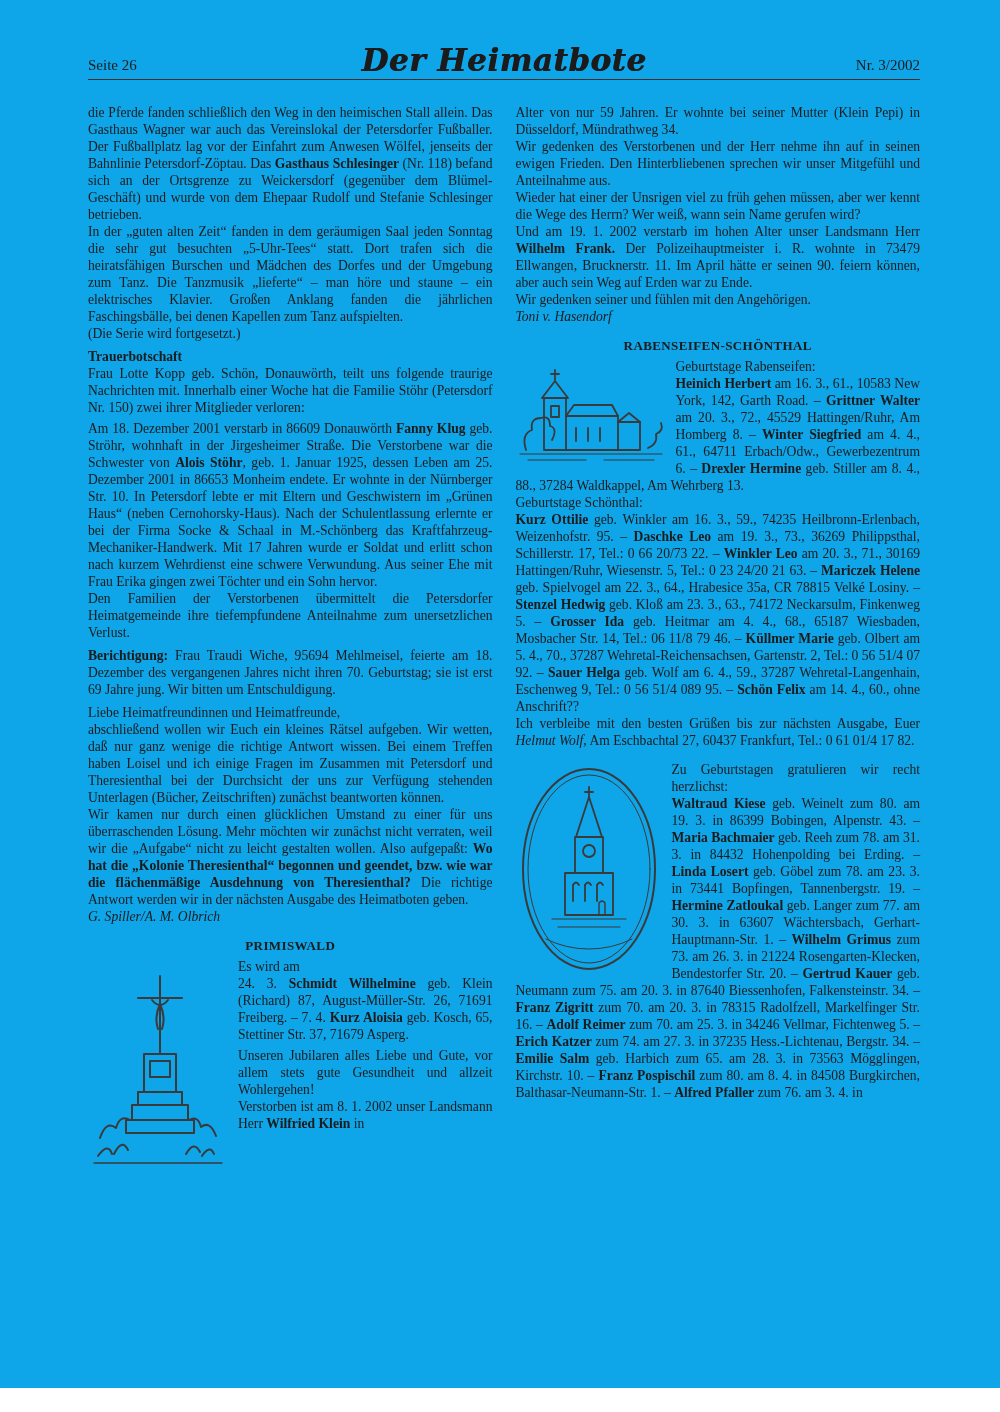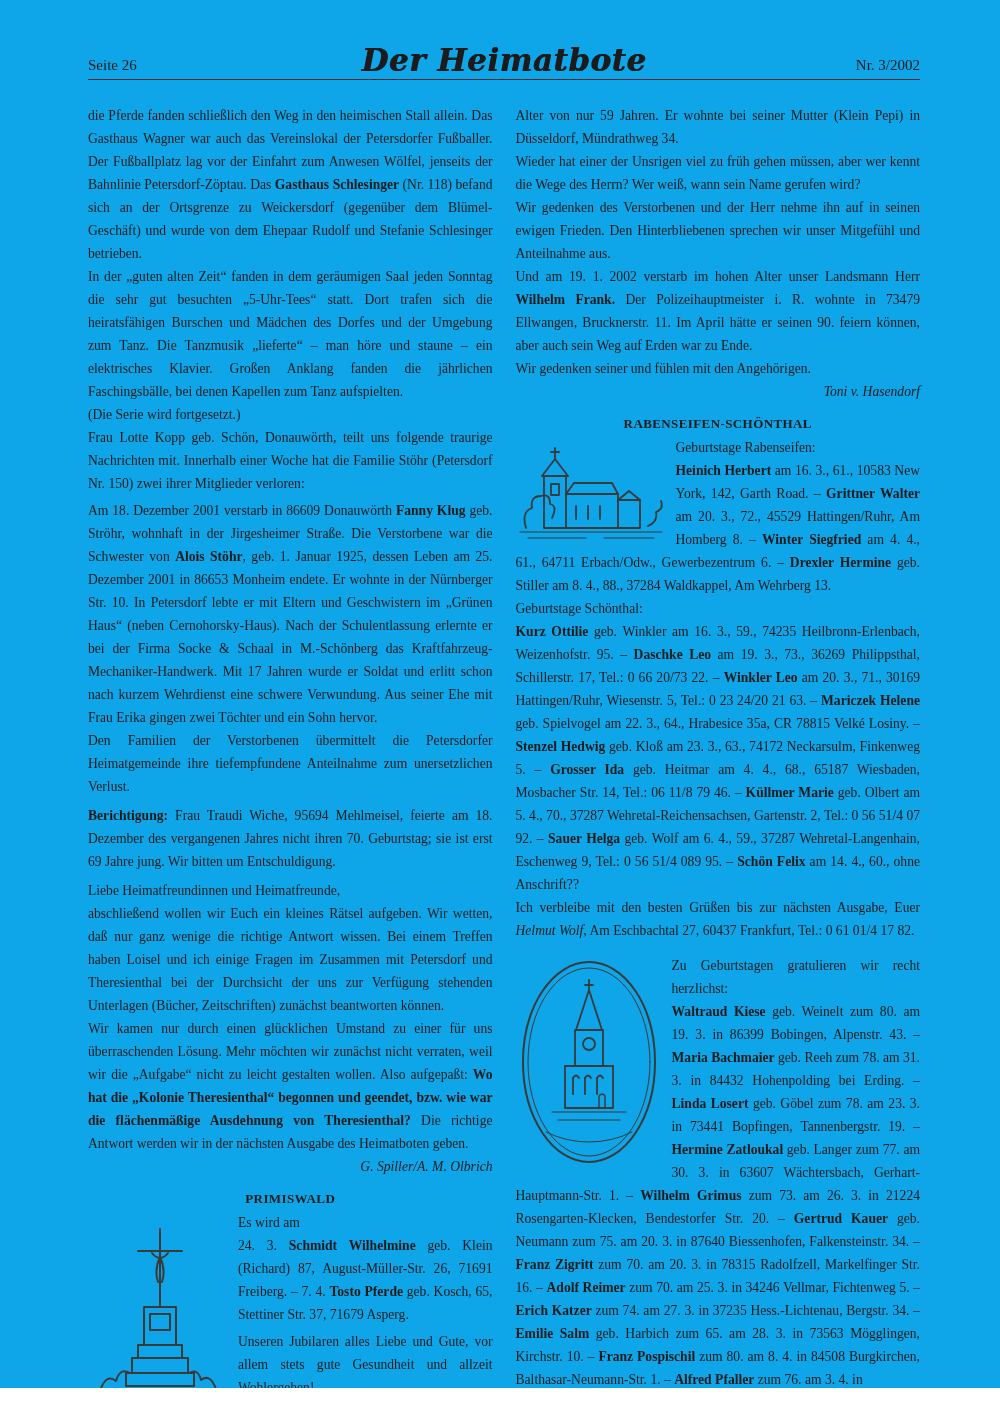--- a/index.html
+++ b/index.html
@@ -15,26 +15,26 @@
   }
   .pg-num{font-size:15px;justify-self:start;}
   .issue{font-size:15px;justify-self:end;}
   .masthead{
     font-family:"DejaVu Serif", serif;font-weight:bold;font-style:italic;
     font-size:31px;line-height:30px;letter-spacing:.5px;
     text-shadow:.6px 0 0 currentColor;transform:scaleY(1.05);
   }
   .columns{display:flex;gap:23px;margin-top:24px;}
   .col{flex:1;min-width:0;}
-  p{margin:0;font-size:13.6px;line-height:23px;text-align:justify;
+  p{margin:0;font-size:13.6px;line-height:17px;text-align:justify;
     hyphens:auto;-webkit-hyphens:auto;}
   .b{font-weight:bold;}
   .i{font-style:italic;}
   .subhead{font-weight:bold;text-align:left;}
-  .sig{text-align:right;font-style:italic;}
+  .sig{text-align:left;font-style:italic;}
   .section-title{
     font-weight:bold;font-size:13px;line-height:18px;text-align:center;
     letter-spacing:.4px;margin:0 0 3px 0;
   }
   .mt4{margin-top:4px;} .mt6{margin-top:6px;} .mt14{margin-top:14px;}
   .section{margin-top:12px;}
   .section::after{content:"";display:block;clear:both;}
   .fig-left{float:left;margin:2px 10px 2px 0;}
   .sketch{display:block;}
   .sketch *{vector-effect:non-scaling-stroke;}
@@ -50,20 +50,21 @@
     <div class="issue">Nr. 3/2002</div>
   </header>
 
   <div class="columns">
 
     <div class="col">
       <p><span>die Pferde fanden schließlich den Weg in den heimischen Stall allein. Das Gasthaus Wagner war auch das Vereinslokal der Petersdorfer Fußballer. Der Fußballplatz lag vor der Einfahrt zum Anwesen Wölfel, jenseits der Bahnlinie Petersdorf-Zöptau. Das </span><span class="b">Gasthaus Schlesinger</span><span> (Nr. 118) befand sich an der Ortsgrenze zu Weickersdorf (gegenüber dem Blümel-Geschäft) und wurde von dem Ehepaar Rudolf und Stefanie Schlesinger betrieben.</span></p>
       <p><span>In der „guten alten Zeit“ fanden in dem geräumigen Saal jeden Sonntag die sehr gut besuchten „5-Uhr-Tees“ statt. Dort trafen sich die heiratsfähigen Burschen und Mädchen des Dorfes und der Umgebung zum Tanz. Die Tanzmusik „lieferte“ – man höre und staune – ein elektrisches Klavier. Großen Anklang fanden die jährlichen Faschingsbälle, bei denen Kapellen zum Tanz aufspielten.</span></p>
       <p><span>(Die Serie wird fortgesetzt.)</span></p>
 
+      <p class="subhead mt6">Trauerbotschaft</p>
       <p><span>Frau Lotte Kopp geb. Schön, Donauwörth, teilt uns folgende traurige Nachrichten mit. Innerhalb einer Woche hat die Familie Stöhr (Petersdorf Nr. 150) zwei ihrer Mitglieder verloren:</span></p>
       <p class="mt4"><span>Am 18. Dezember 2001 verstarb in 86609 Donauwörth </span><span class="b">Fanny Klug</span><span> geb. Ströhr, wohnhaft in der Jirgesheimer Straße. Die Verstorbene war die Schwester von </span><span class="b">Alois Stöhr</span><span>, geb. 1. Januar 1925, dessen Leben am 25. Dezember 2001 in 86653 Monheim endete. Er wohnte in der Nürnberger Str. 10. In Petersdorf lebte er mit Eltern und Geschwistern im „Grünen Haus“ (neben Cernohorsky-Haus). Nach der Schulentlassung erlernte er bei der Firma Socke &amp; Schaal in M.-Schönberg das Kraftfahrzeug-Mechaniker-Handwerk. Mit 17 Jahren wurde er Soldat und erlitt schon nach kurzem Wehrdienst eine schwere Verwundung. Aus seiner Ehe mit Frau Erika gingen zwei Töchter und ein Sohn hervor.</span></p>
       <p><span>Den Familien der Verstorbenen übermittelt die Petersdorfer Heimatgemeinde ihre tiefempfundene Anteilnahme zum unersetzlichen Verlust.</span></p>
 
       <p class="mt6"><span class="b">Berichtigung:</span><span> Frau Traudi Wiche, 95694 Mehlmeisel, feierte am 18. Dezember des vergangenen Jahres nicht ihren 70. Geburtstag; sie ist erst 69 Jahre jung. Wir bitten um Entschuldigung.</span></p>
 
       <p class="mt6"><span>Liebe Heimatfreundinnen und Heimatfreunde,</span></p>
       <p><span>abschließend wollen wir Euch ein kleines Rätsel aufgeben. Wir wetten, daß nur ganz wenige die richtige Antwort wissen. Bei einem Treffen haben Loisel und ich einige Fragen im Zusammen mit Petersdorf und Theresienthal bei der Durchsicht der uns zur Verfügung stehenden Unterlagen (Bücher, Zeitschriften) zunächst beantworten können.</span></p>
       <p><span>Wir kamen nur durch einen glücklichen Umstand zu einer für uns überraschenden Lösung. Mehr möchten wir zunächst nicht verraten, weil wir die „Aufgabe“ nicht zu leicht gestalten wollen. Also aufgepaßt: </span><span class="b">Wo hat die „Kolonie Theresienthal“ begonnen und geendet, bzw. wie war die flächenmäßige Ausdehnung von Theresienthal?</span><span> Die richtige Antwort werden wir in der nächsten Ausgabe des Heimatboten geben.</span></p>
       <p class="sig">G. Spiller/A. M. Olbrich</p>
@@ -81,30 +82,30 @@
             <rect x="50" y="132" width="44" height="13"></rect>
             <rect x="44" y="145" width="56" height="15"></rect>
             <rect x="38" y="160" width="68" height="13"></rect>
             <path d="M12 178 q6 -18 16 -10 q4 -14 14 -8"></path>
             <path d="M128 176 q-6 -16 -15 -9 q-3 -12 -12 -7"></path>
             <path d="M10 196 q10 -14 14 -2 M26 194 q8 -16 14 -4 M98 194 q8 -14 14 -2 M114 196 q8 -12 12 -2"></path>
             <path d="M6 203 h128" stroke-width="1.4"></path>
           </g>
         </svg>
         <p><span>Es wird am</span></p>
-        <p><span>24. 3. </span><span class="b">Schmidt Wilhelmine</span><span> geb. Klein (Richard) 87, August-Müller-Str. 26, 71691 Freiberg. – 7. 4. </span><span class="b">Tosto Pferde</span><span> geb. Kosch, 65, Stettiner Str. 37, 71679 Asperg.</span></p>
+        <p><span>24. 3. </span><span class="b">Schmidt Wilhelmine</span><span> geb. Klein (Richard) 87, August-Müller-Str. 26, 71691 Freiberg. – 7. 4. </span><span class="b">Kurz Aloisia</span><span> geb. Kosch, 65, Stettiner Str. 37, 71679 Asperg.</span></p>
         <p class="mt4"><span>Unseren Jubilaren alles Liebe und Gute, vor allem stets gute Gesundheit und allzeit Wohlergehen!</span></p>
         <p><span>Verstorben ist am 8. 1. 2002 unser Landsmann Herr </span><span class="b">Wilfried Klein</span><span> in</span></p>
       </div>
     </div>
 
     <div class="col">
       <p><span>Alter von nur 59 Jahren. Er wohnte bei seiner Mutter (Klein Pepi) in Düsseldorf, Mündrathweg 34.</span></p>
+      <p><span>Wir gedenken des Verstorbenen und der Herr nehme ihn auf in seinen ewigen Frieden. Den Hinterbliebenen sprechen wir unser Mitgefühl und Anteilnahme aus.</span></p>
       <p><span>Wieder hat einer der Unsrigen viel zu früh gehen müssen, aber wer kennt die Wege des Herrn? Wer weiß, wann sein Name gerufen wird?</span></p>
-      <p><span>Wir gedenken des Verstorbenen und der Herr nehme ihn auf in seinen ewigen Frieden. Den Hinterbliebenen sprechen wir unser Mitgefühl und Anteilnahme aus.</span></p>
       <p><span>Und am 19. 1. 2002 verstarb im hohen Alter unser Landsmann Herr </span><span class="b">Wilhelm Frank.</span><span> Der Polizeihauptmeister i. R. wohnte in 73479 Ellwangen, Brucknerstr. 11. Im April hätte er seinen 90. feiern können, aber auch sein Weg auf Erden war zu Ende.</span></p>
       <p><span>Wir gedenken seiner und fühlen mit den Angehörigen.</span></p>
       <p class="sig">Toni v. Hasendorf</p>
 
       <div class="section">
         <h3 class="section-title">RABENSEIFEN-SCHÖNTHAL</h3>
         <svg class="sketch fig-left" width="150" height="110" viewBox="0 0 150 110" aria-hidden="true">
           <g fill="none" stroke="#3a3a3a" stroke-width="1.8" stroke-linecap="round" stroke-linejoin="round">
             <line x1="39" y1="10" x2="39" y2="20"></line>
             <line x1="35" y1="14" x2="43" y2="14"></line>

